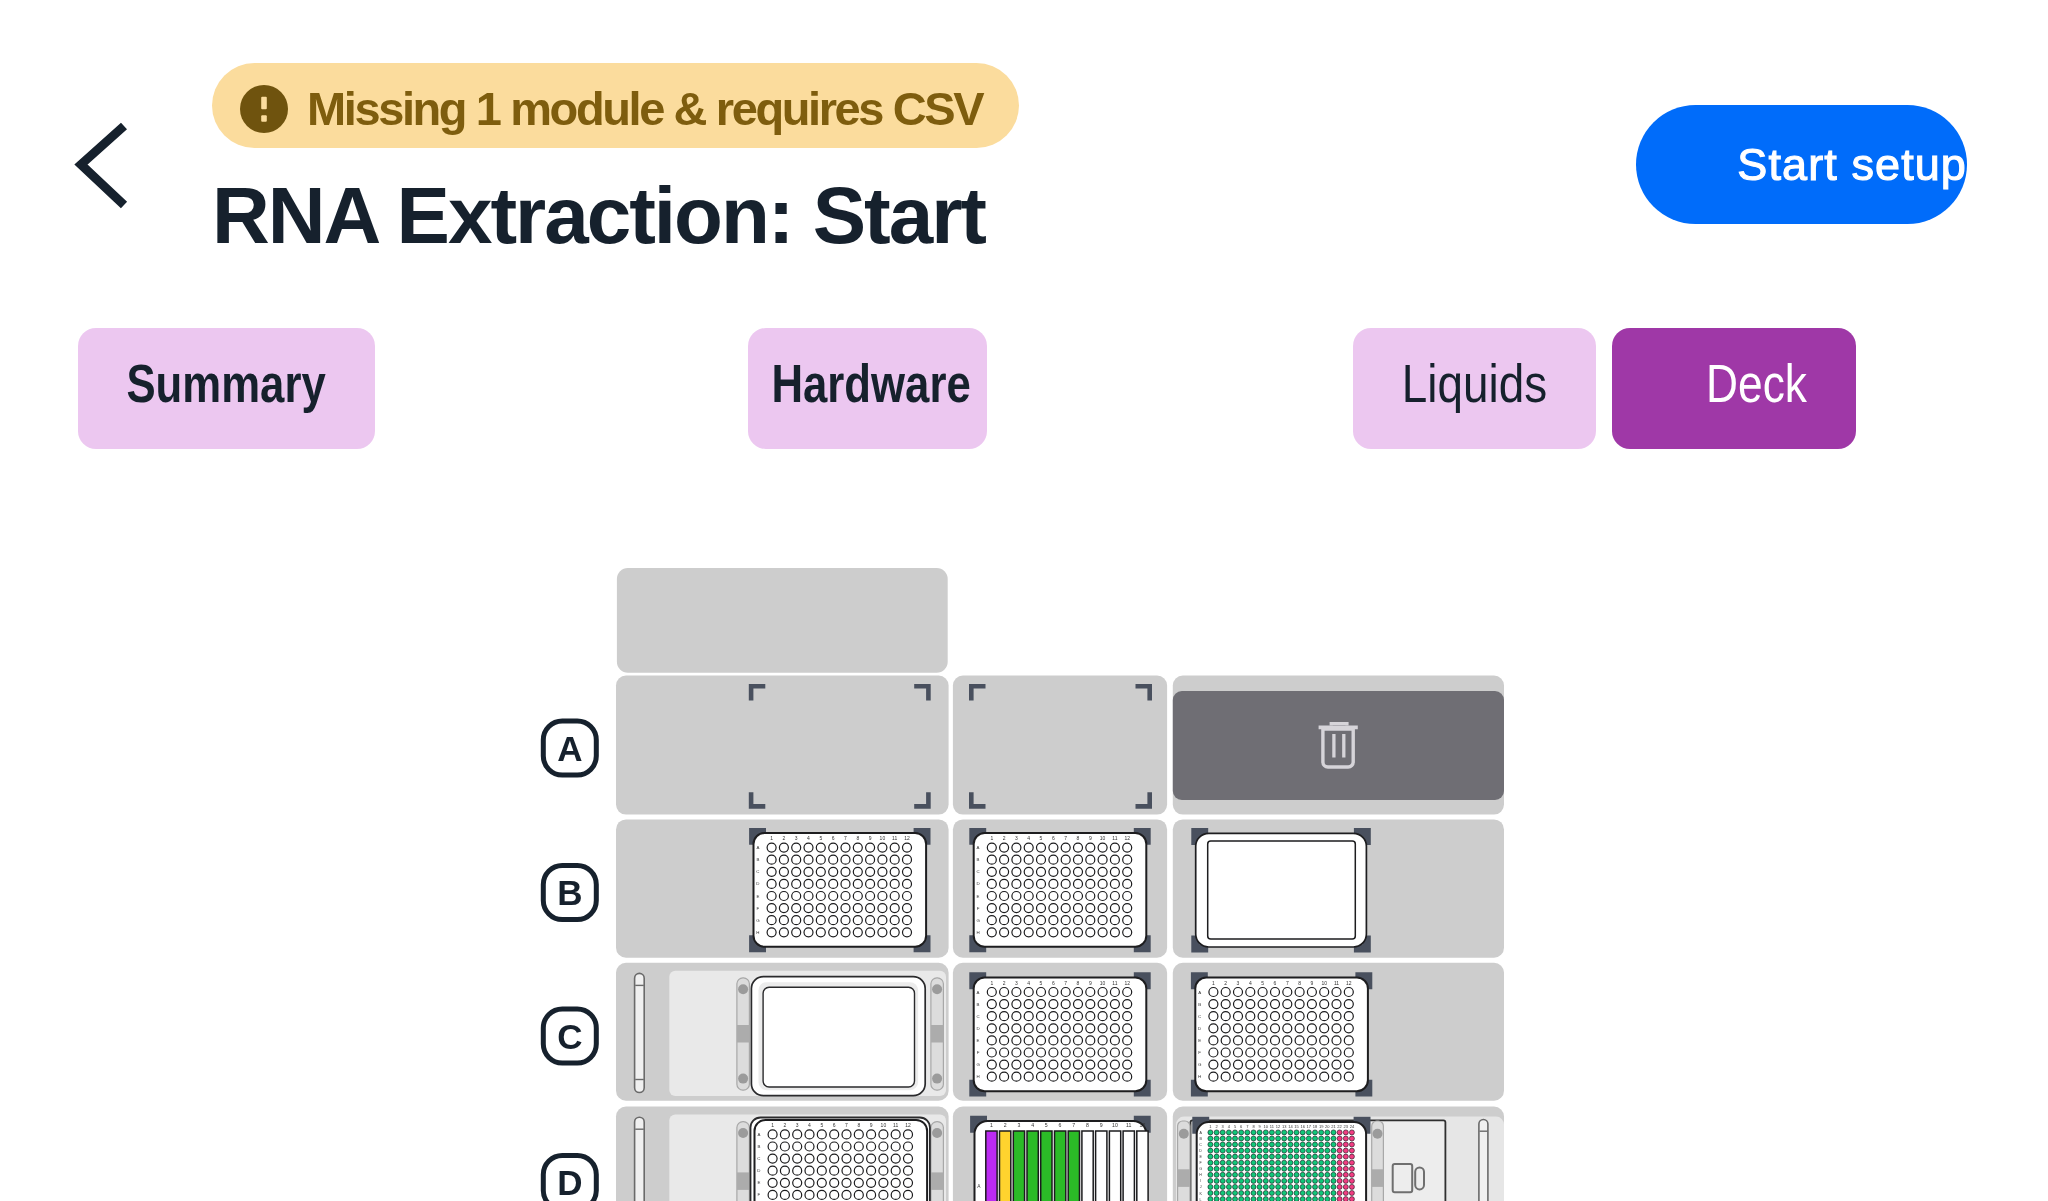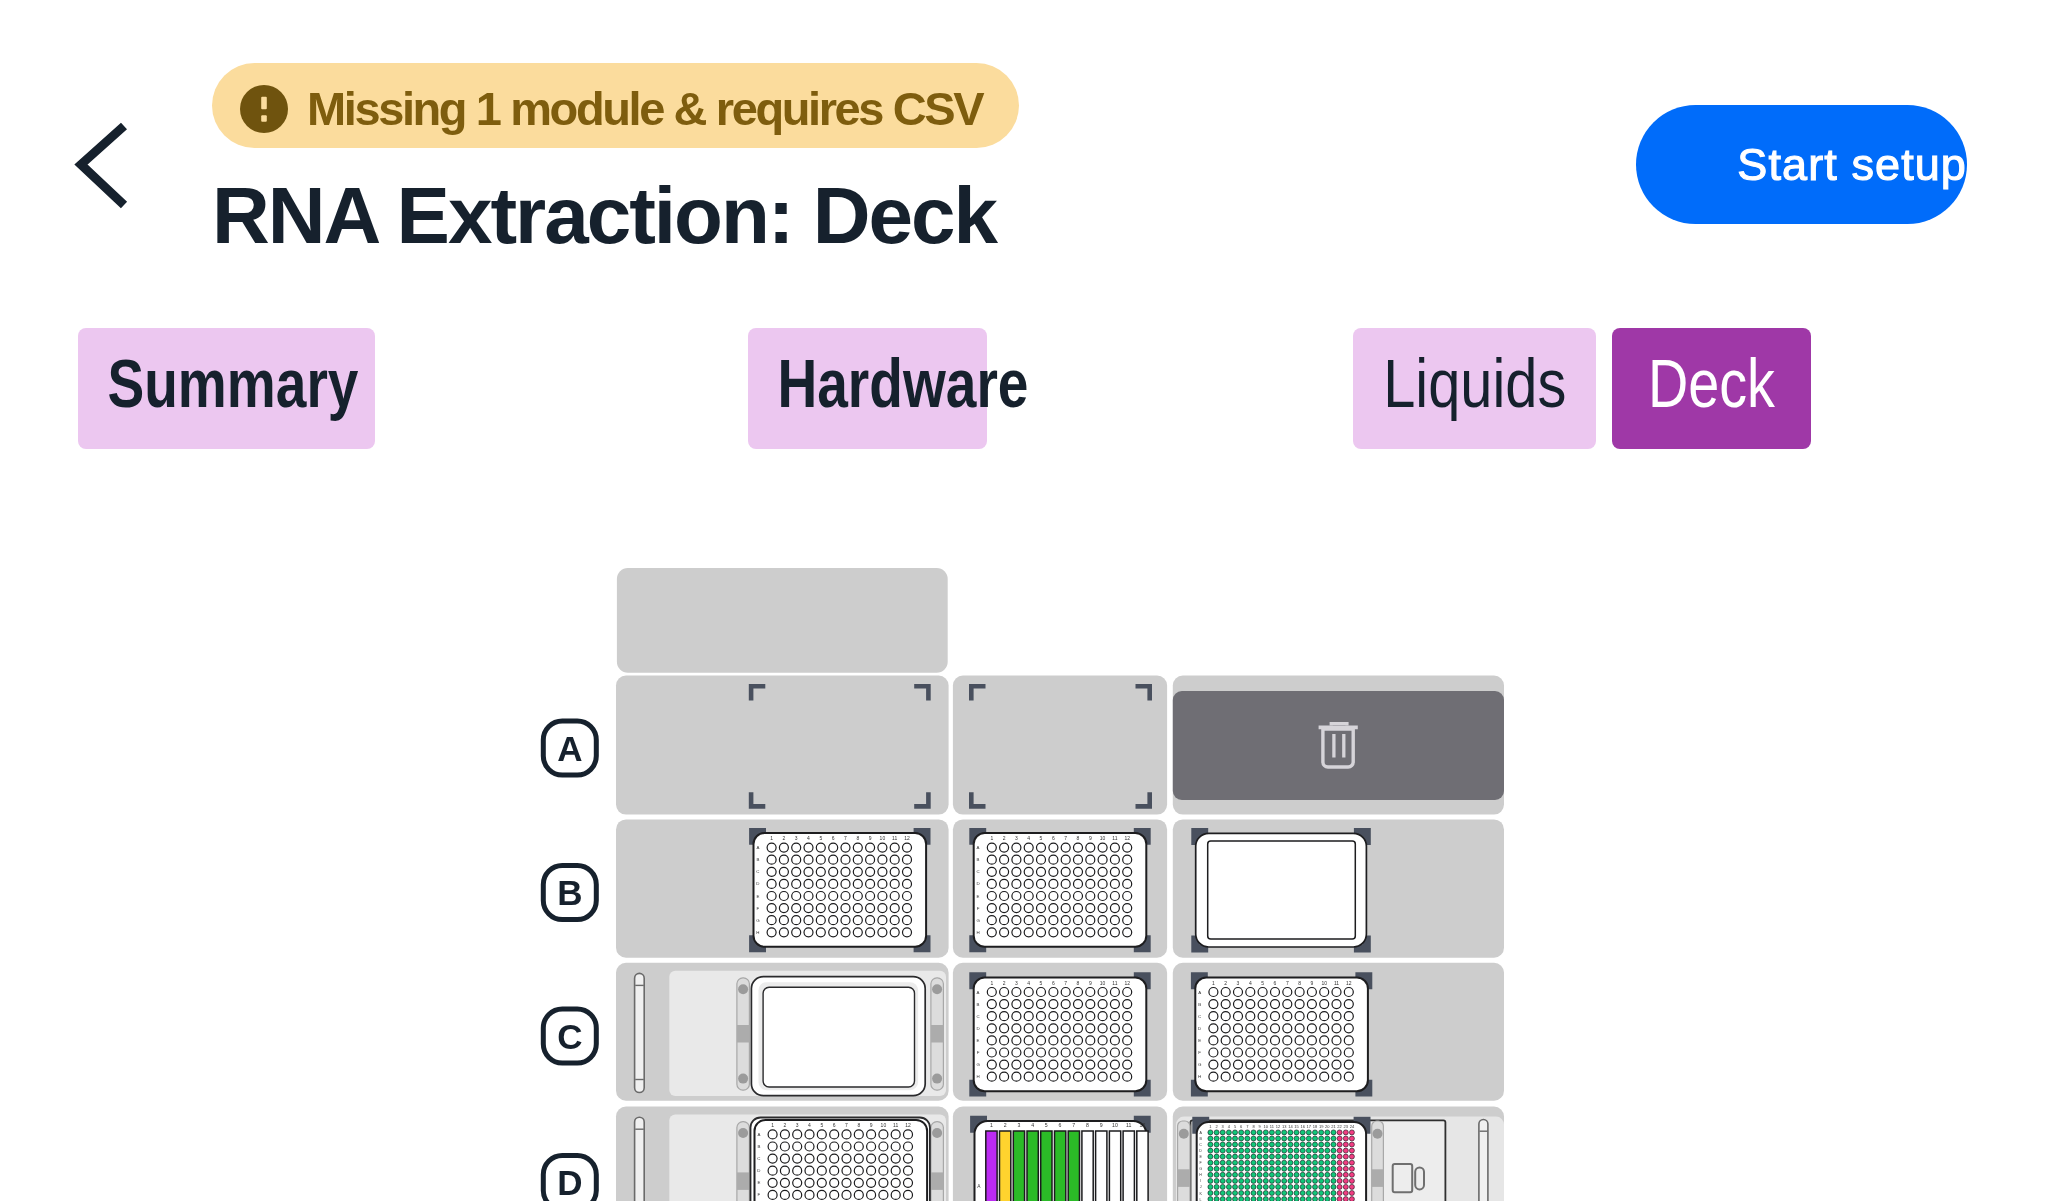--- a/index.html
+++ b/index.html
@@ -6,24 +6,24 @@
 #page{position:relative;width:2048px;height:1201px;overflow:hidden;background:#FFFFFF;
   font-family:"Liberation Sans",sans-serif;}
 .badge{position:absolute;left:212px;top:63px;width:807px;height:85px;border-radius:42.5px;
   background:#FBDC9D;}
 .badge .txt{position:absolute;left:95px;top:0;height:85px;line-height:91px;
   font-size:47px;font-weight:700;color:#7E5D0E;letter-spacing:-2.4px;white-space:nowrap;}
 .title{position:absolute;left:212px;top:176px;font-size:80px;font-weight:700;color:#16212D;
   line-height:1;letter-spacing:-2.0px;white-space:nowrap;}
 .start{position:absolute;left:1636px;top:105px;width:331px;height:119px;border-radius:59.5px;
   background:#006CFA;color:#FFFFFF;font-size:45px;text-align:right;line-height:119px;letter-spacing:1.1px;-webkit-text-stroke:1.1px #FFFFFF;}
-.tab{position:absolute;top:328px;height:121px;border-radius:8px;background:#ECC7F0;
-  color:#16212D;font-size:68px;text-align:center;line-height:110px;white-space:nowrap;text-decoration:underline;}
+.tab{position:absolute;top:328px;height:121px;border-radius:18px;background:#ECC7F0;
+  color:#16212D;font-size:54px;text-align:center;line-height:110px;white-space:nowrap;text-decoration:underline;}
 .tab.bold{font-weight:700;}
-.tab.active{background:#9F38A7;color:#FFFFFF;}
+.tab.active{background:#9F38A7;color:#FFFFFF;padding-left:45px;}
 .tab span{display:inline-block;transform:scaleX(0.81);}
 .tab.rg span{transform:scaleX(0.85);}
 .tab.dk span{transform:scaleX(0.82);}
 </style>
 </head>
 <body>
 <div id="page">
 
 <svg style="position:absolute;left:70px;top:115px" width="70" height="100" viewBox="0 0 70 100">
       <path d="M54 11 L11 49.5 L54 90" fill="none" stroke="#16212D" stroke-width="9"></path>
@@ -33,21 +33,21 @@
 
 <svg style="position:absolute;left:28px;top:21.5px" width="48" height="48" viewBox="0 0 48 48">
         <circle cx="24" cy="24" r="24" fill="#6F530E"></circle>
         <rect x="21.2" y="11.7" width="5.6" height="12.5" rx="1" fill="#FBDC9D"></rect>
         <rect x="21.2" y="30.2" width="5.6" height="6.5" rx="1" fill="#FBDC9D"></rect>
       </svg>
 
 <div class="txt">Missing 1 module &amp; requires CSV</div>
 </div>
 
-<div class="title">RNA Extraction: Deck</div>
+<div class="title">RNA Extraction: Start</div>
 
 <div class="start">Start setup</div>
 
 <div class="tab bold" style="left:78px;width:297px"><span>Summary</span></div>
 
 
 <div class="tab bold" style="left:748px;width:239px"><span>Hardware</span></div>
 
 
 <div class="tab rg" style="left:1353px;width:243px"><span>Liquids</span></div>

